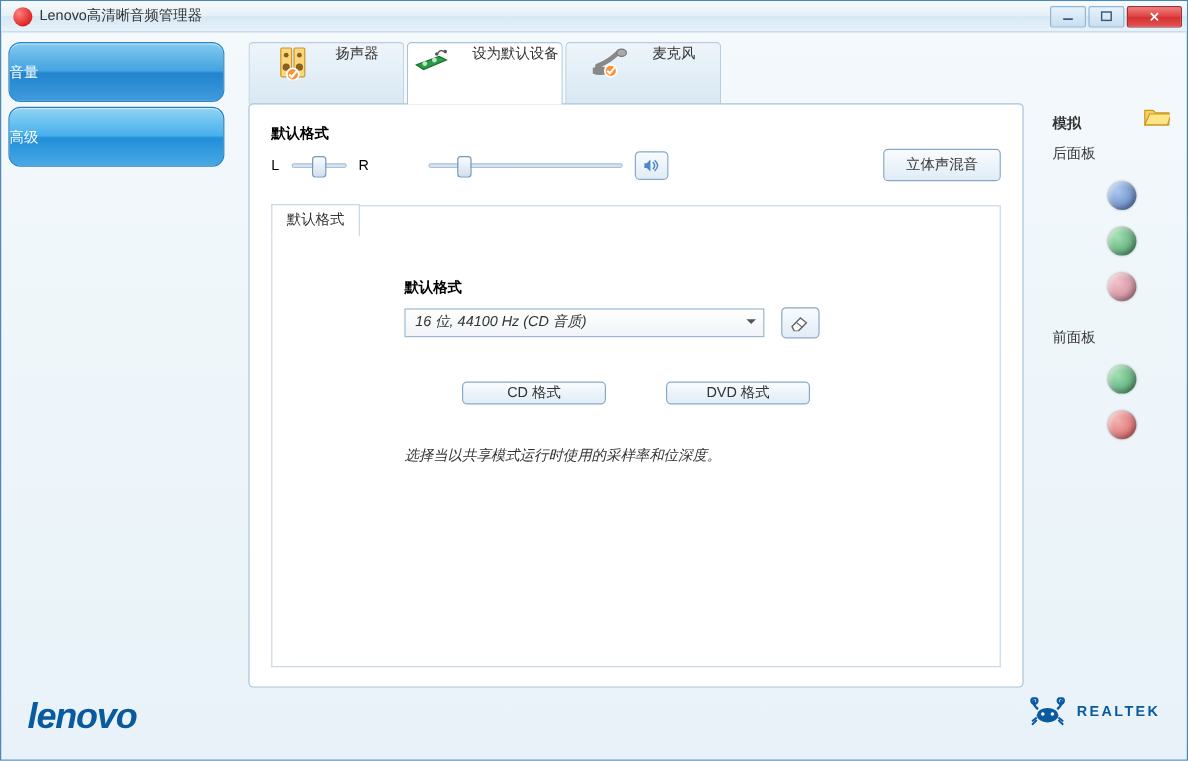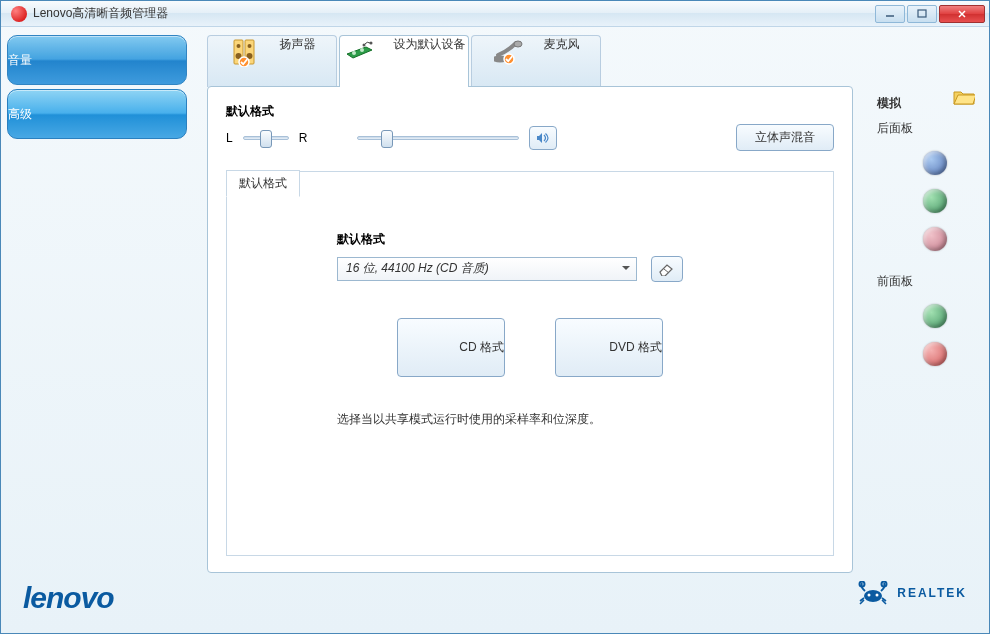--- a/index.html
+++ b/index.html
@@ -136,26 +136,26 @@
   border: 4px solid transparent; border-top-color: #555;
 }
 .icon-btn {
   width: 32px; height: 26px;
   border: 1px solid #88a8c8; border-radius: 4px;
   background: linear-gradient(to bottom, #f8fcff, #e0ecf6);
   display: flex; align-items: center; justify-content: center; cursor: pointer;
 }
 .btn-row { display: flex; gap: 50px; justify-content: center; margin-bottom: 34px; }
 .fmt-btn {
-  width: 108px; padding: 20px 0;
+  width: 120px; padding: 0 0;
   border: 1px solid #88a8c8; border-radius: 4px;
   background: linear-gradient(to bottom, #f8fcff, #e0ecf6);
-  cursor: pointer; color: #333; text-align: right;
-}
-.desc { color: #333; text-align: left; }
+  cursor: pointer; color: #333; text-align: center;
+}
+.desc { color: #333; text-align: left; font-style: italic; }
 
 
 .jacks { width: 130px; padding: 68px 0 0 18px; position: relative; }
 .folder-icon { position: absolute; top: 62px; right: 14px; width: 22px; height: 16px; cursor: pointer; }
 .jacks .jtitle { font-weight: bold; margin-bottom: 8px; color: #333; }
 .jacks .panel-lbl { color: #333; margin: 4px 0 10px; }
 .jack {
   width: 24px; height: 24px; border-radius: 50%;
   margin: 14px 0 14px 46px; cursor: pointer;
   box-shadow: inset -2px -2px 4px rgba(0,0,0,.3), inset 2px 2px 4px rgba(255,255,255,.6), 0 0 2px rgba(0,0,0,.3);

